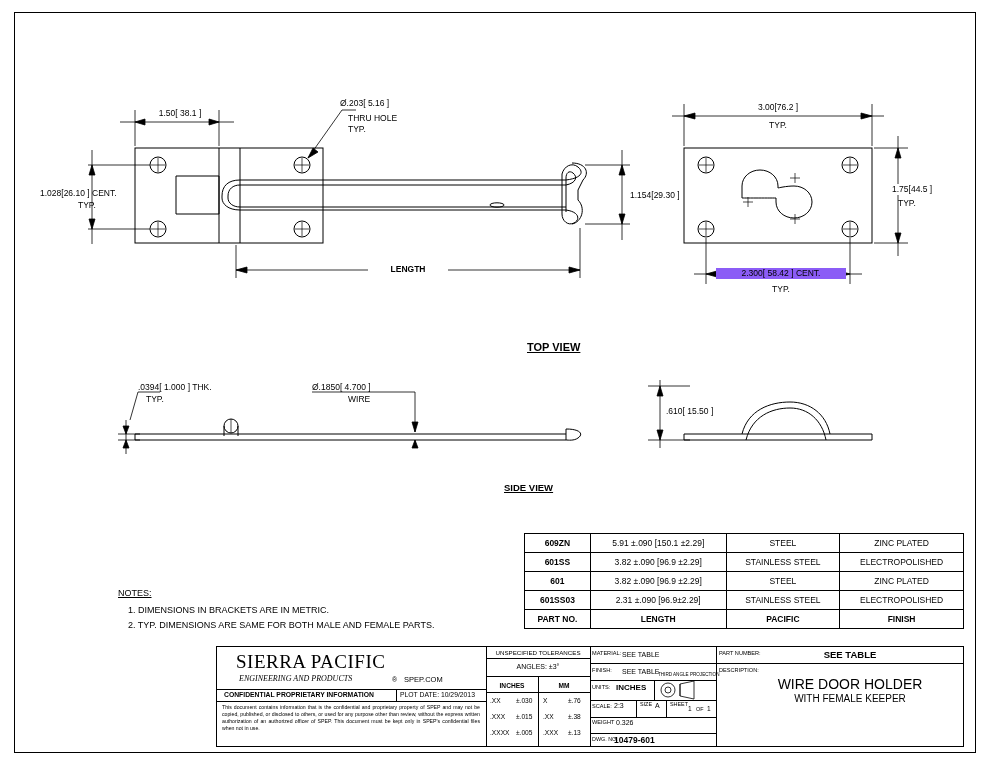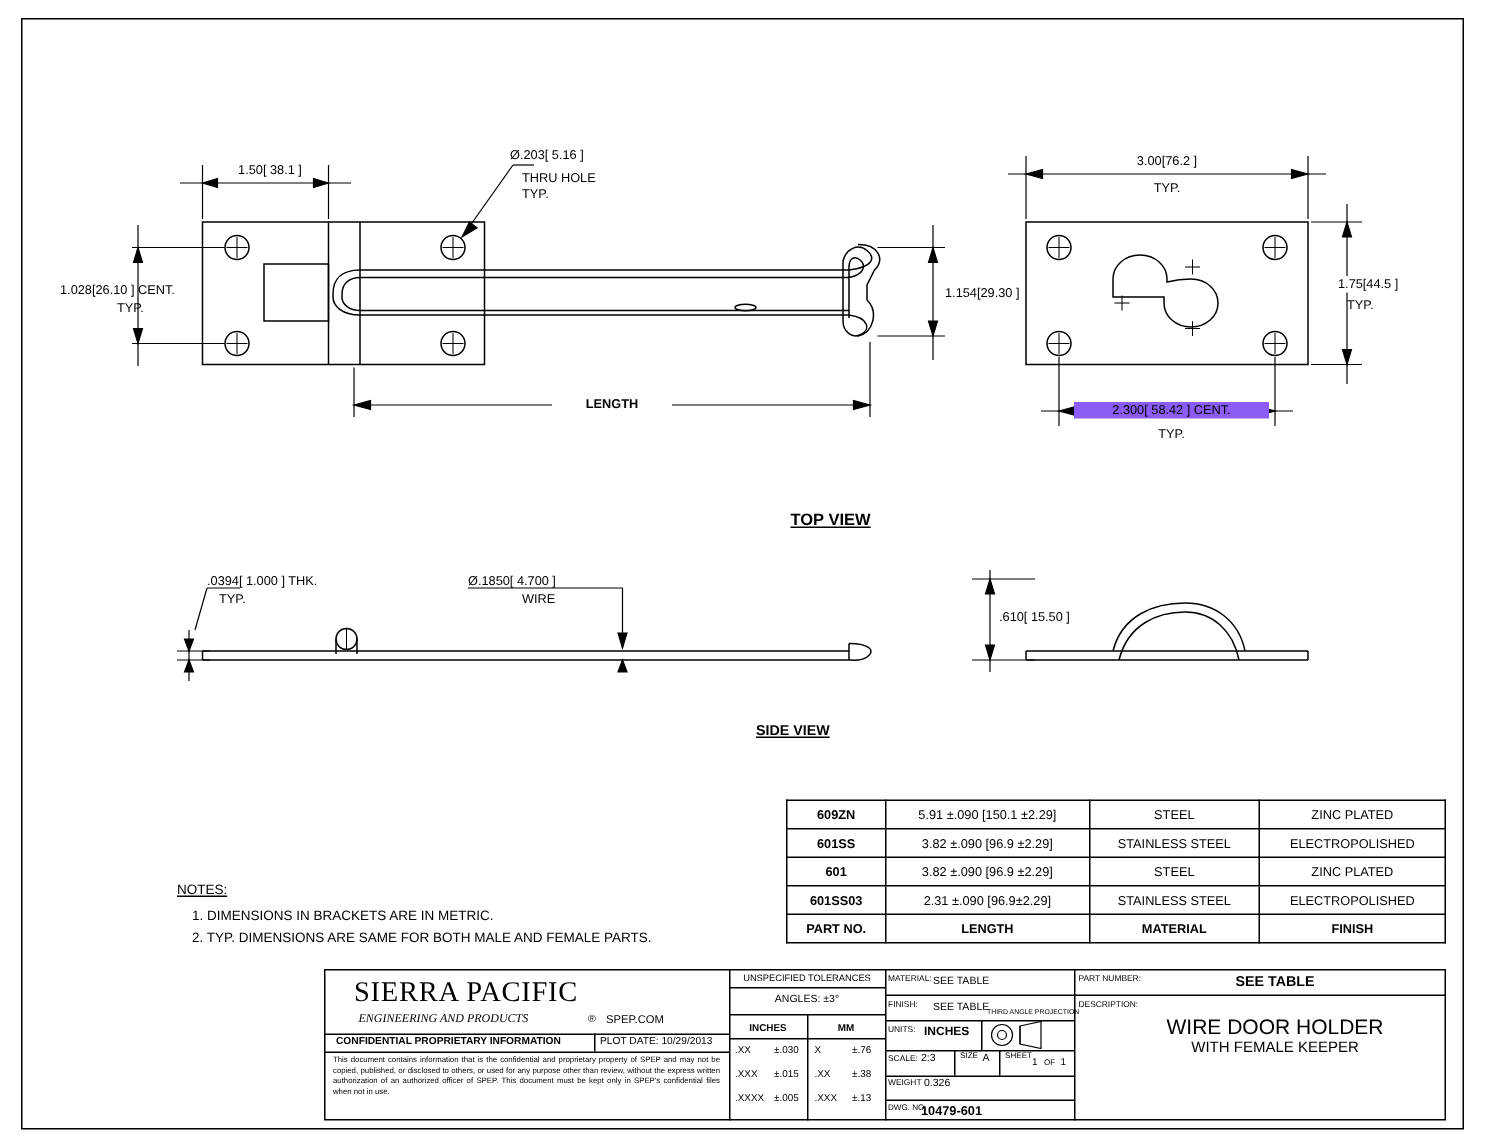--- a/index.html
+++ b/index.html
@@ -286,21 +286,21 @@
       </tr>
       <tr>
         <td class="lbl">601SS03</td>
         <td>2.31 ±.090 [96.9±2.29]</td>
         <td>STAINLESS STEEL</td>
         <td>ELECTROPOLISHED</td>
       </tr>
       <tr>
         <td class="lbl">PART NO.</td>
         <td class="lbl">LENGTH</td>
-        <td class="lbl">MATERIAL</td>
+        <td class="lbl">PACIFIC</td>
         <td class="lbl">FINISH</td>
       </tr>
     </tbody>
   </table>
 
   <div class="tb" style="left:216px;top:646px;width:748px;height:101px;"></div>
 
   <div class="ln vl" style="left:486px;top:646px;height:101px;"></div>
   <div class="txt" style="left:236px;top:650px;font-size:19px;font-weight:normal;font-family:'Liberation Serif',serif;letter-spacing:0.5px;">SIERRA PACIFIC</div>
   <div class="txt" style="left:239px;top:674px;font-size:8px;font-style:italic;font-family:'Liberation Serif',serif;">ENGINEERING AND PRODUCTS</div>

